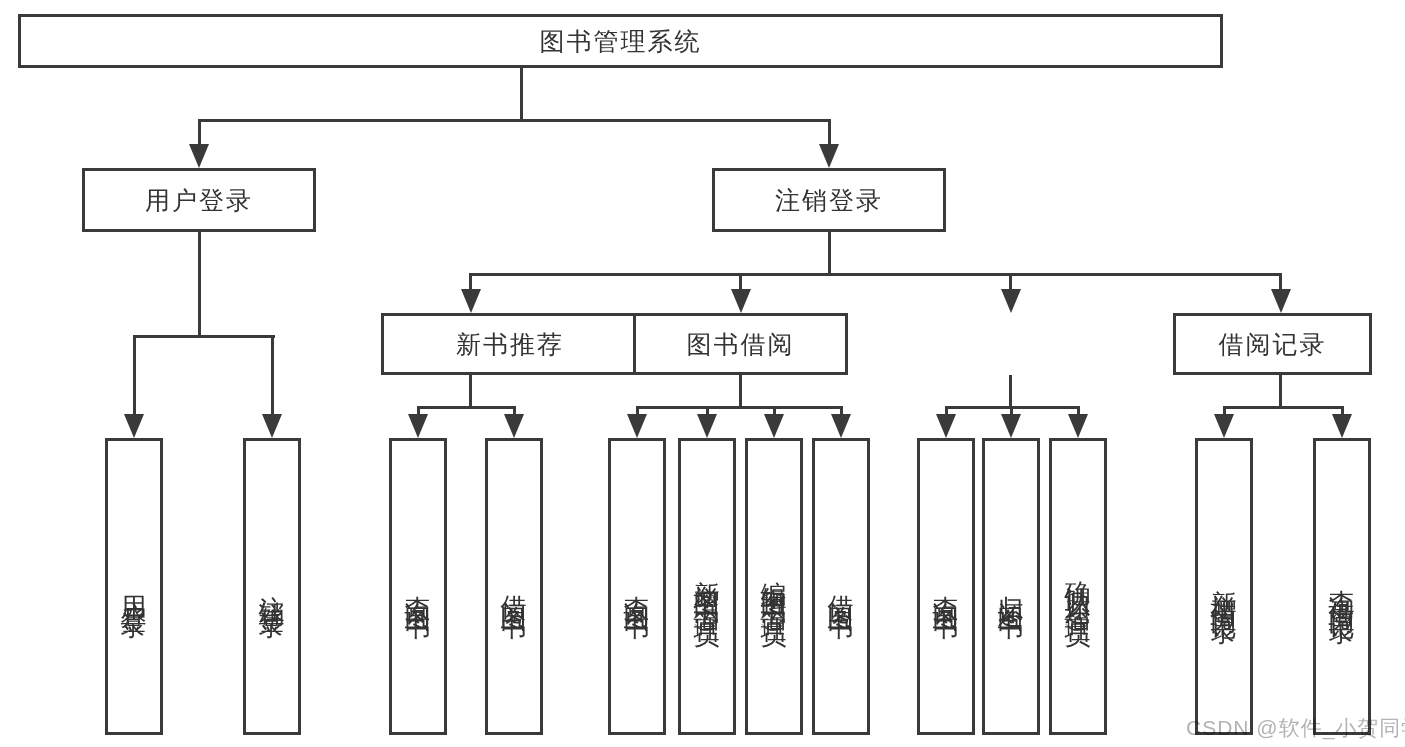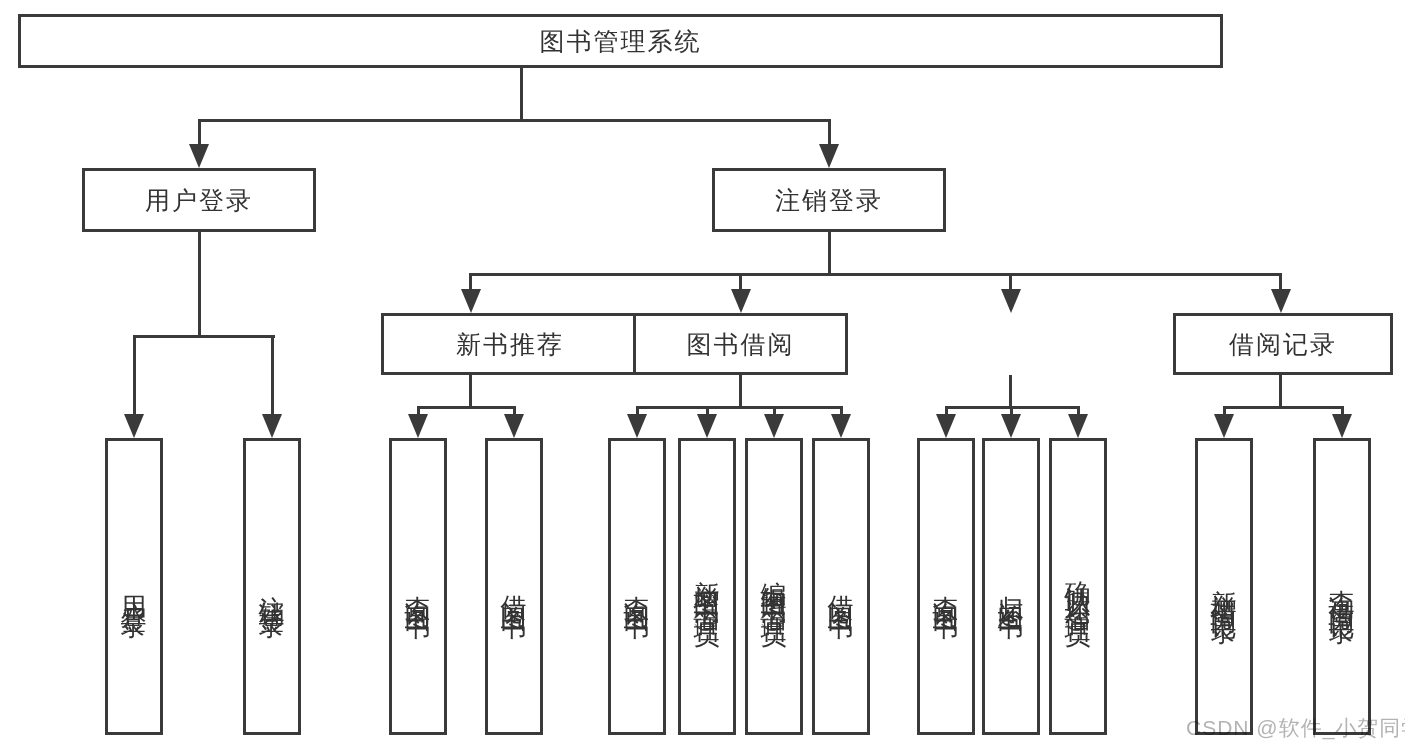--- a/index.html
+++ b/index.html
@@ -109,21 +109,21 @@
   <div class="box" style="left:712px;top:168px;width:234px;height:64px">
     <span class="h-label">注销登录</span>
   </div>
 
   <div class="box" style="left:381px;top:313px;width:258px;height:62px">
     <span class="h-label">新书推荐</span>
   </div>
   <div class="box" style="left:633px;top:313px;width:215px;height:62px">
     <span class="h-label">图书借阅</span>
   </div>
-  <div class="box" style="left:1173px;top:313px;width:220px;height:62px">
+  <div class="box" style="left:1173px;top:313px;width:199px;height:62px">
     <span class="h-label">借阅记录</span>
   </div>
 
   <div class="box" style="left:105px;top:438px;width:58px;height:297px">
     <span class="v-label">用户登录</span>
   </div>
   <div class="box" style="left:243px;top:438px;width:58px;height:297px">
     <span class="v-label">注销登录</span>
   </div>
 

